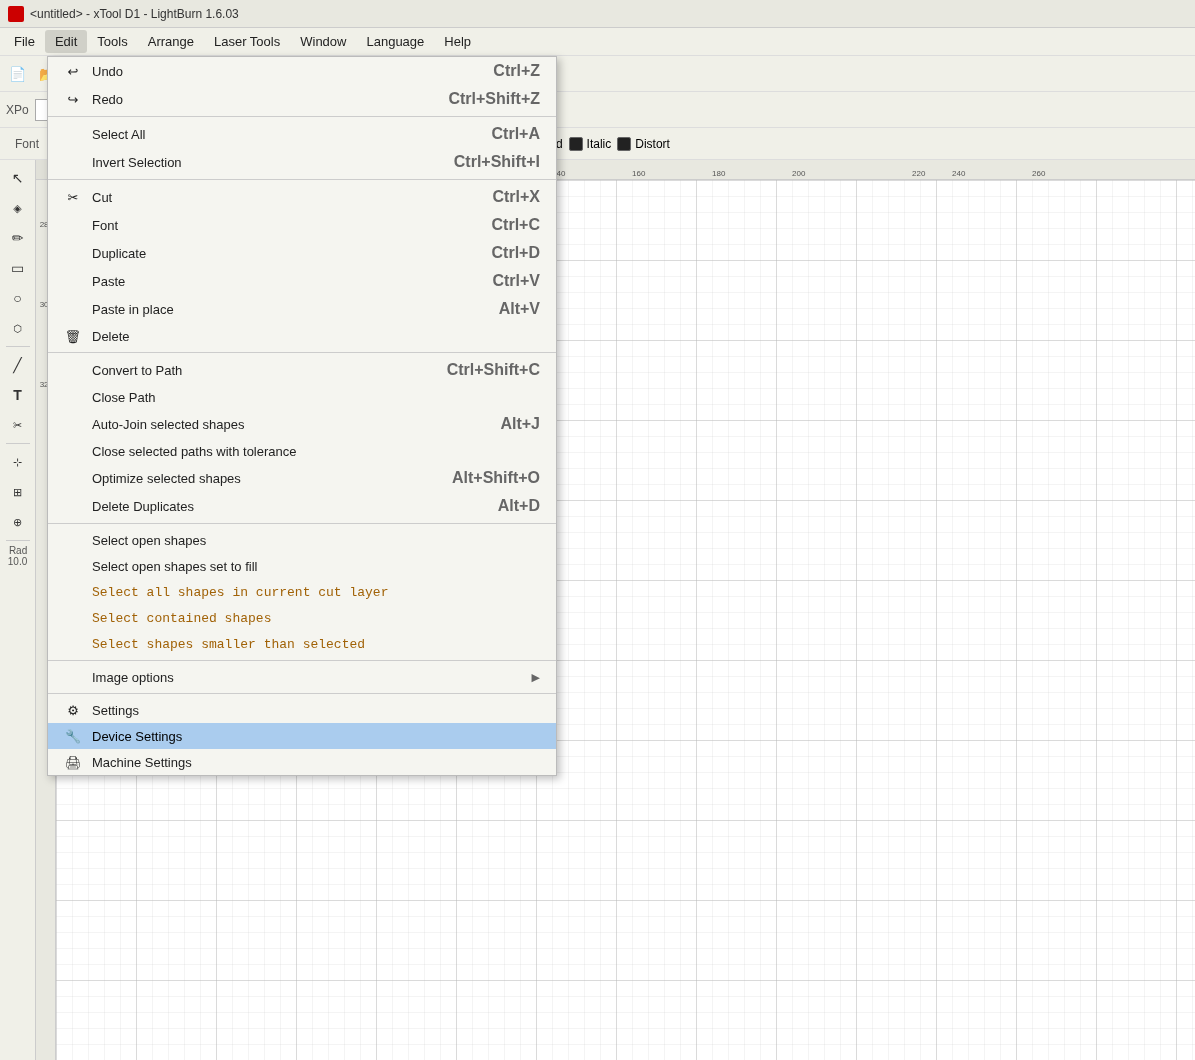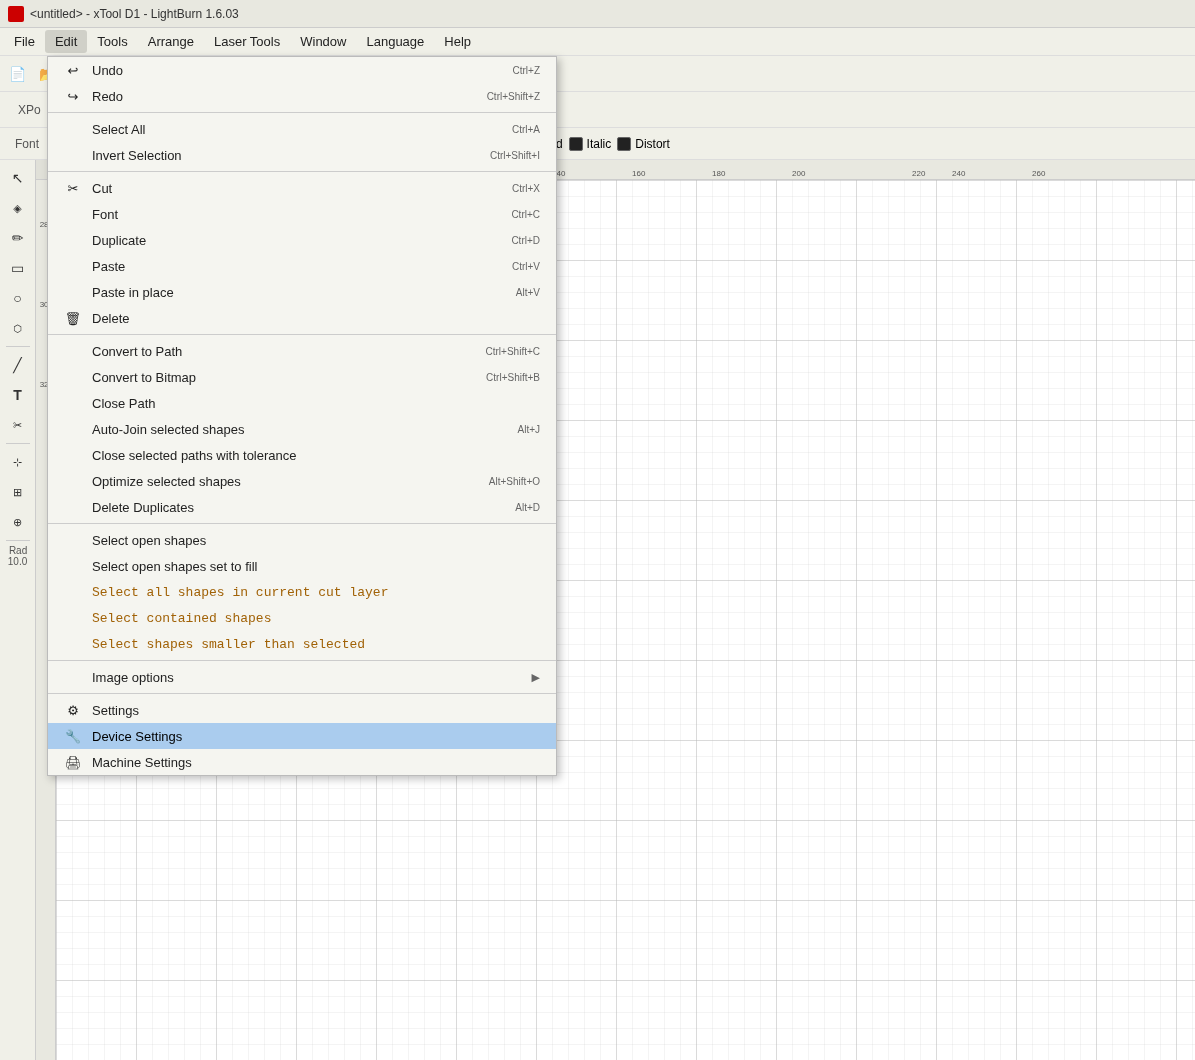--- a/index.html
+++ b/index.html
@@ -78,21 +78,21 @@
       background: #ccc;
       margin: 0 3px;
     }
 
     
     #toolbar2 {
       background: #f0f0e8;
       height: 36px;
       display: flex;
       align-items: center;
-      padding: 0 16px;
+      padding: 0 4px;
       border-bottom: 1px solid #ddd;
       gap: 4px;
       font-size: 12px;
     }
     .tb2-label { color: #555; padding: 0 2px; }
     .tb2-input {
       width: 55px;
       height: 22px;
       border: 1px solid #aaa;
       background: white;
@@ -285,21 +285,22 @@
       color: #222;
       font-size: 13px;
       position: relative;
       min-height: 26px;
     }
     .dd-item.highlighted { background: #aaccee; color: #000; }
     .dd-item.disabled { color: #a16207; cursor: default; font-family: Liberation Mono, monospace; }
     .dd-item .shortcut {
       margin-left: auto;
       color: #666;
-      font-size: 10px;
+      font-size: 16px;
+      font-weight: bold;
     }
     .dd-separator {
       height: 1px;
       background: #ccc;
       margin: 3px 0;
     }
     .dd-item .icon-area {
       position: absolute;
       left: 14px;
       width: 22px;
@@ -523,25 +524,20 @@
     <span class="shortcut"></span>
   </div>
   <div class="dd-separator"></div>
 
   <div class="dd-item">
     <span class="icon-area"></span>
     <span>Convert to Path</span>
     <span class="shortcut">Ctrl+Shift+C</span>
   </div>
 
-  <div class="dd-item">
-    <span class="icon-area"></span>
-    <span>Convert to Bitmap</span>
-    <span class="shortcut">Ctrl+Shift+B</span>
-  </div>
 
   <div class="dd-item">
     <span class="icon-area"></span>
     <span>Close Path</span>
     <span class="shortcut"></span>
   </div>
 
   <div class="dd-item">
     <span class="icon-area"></span>
     <span>Auto-Join selected shapes</span>

